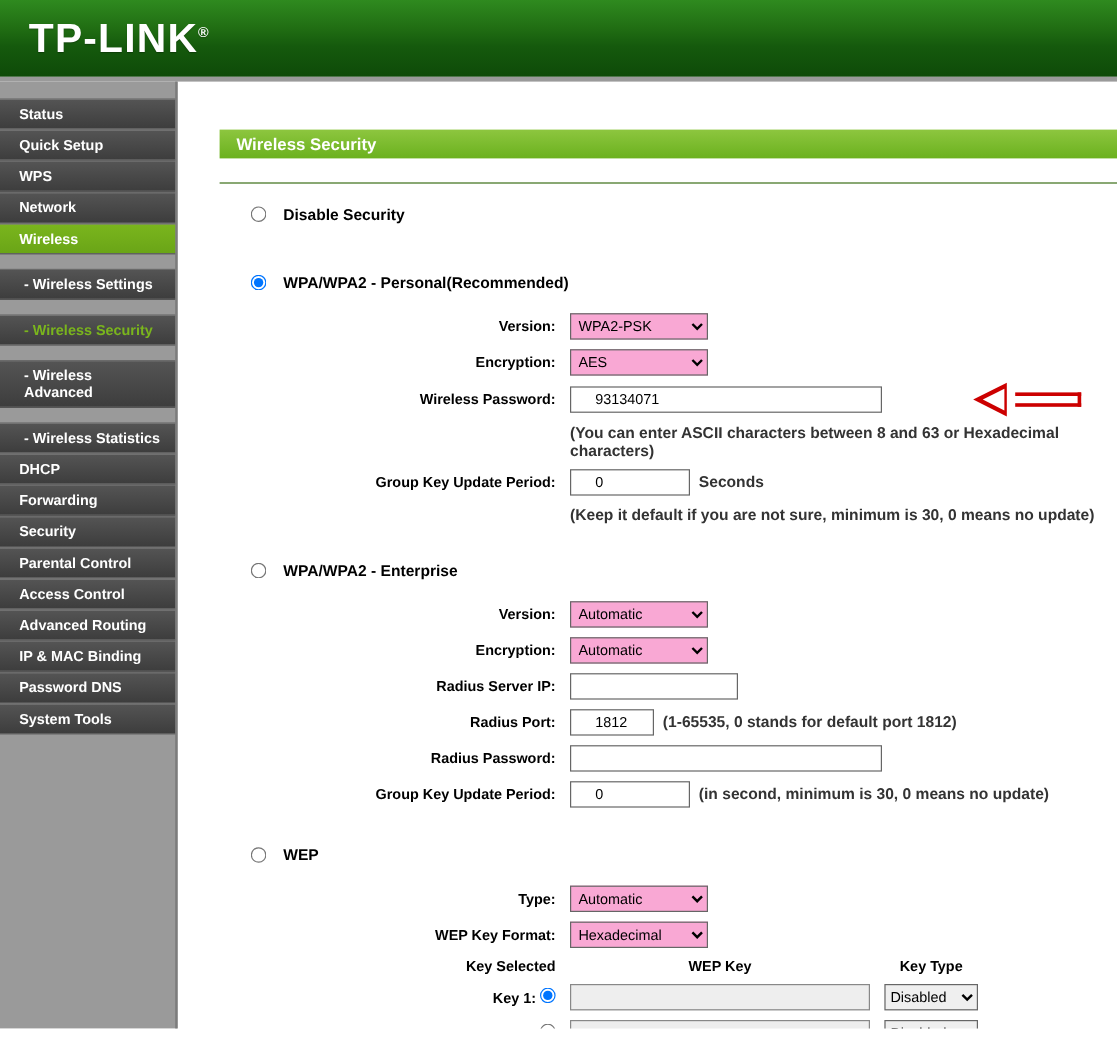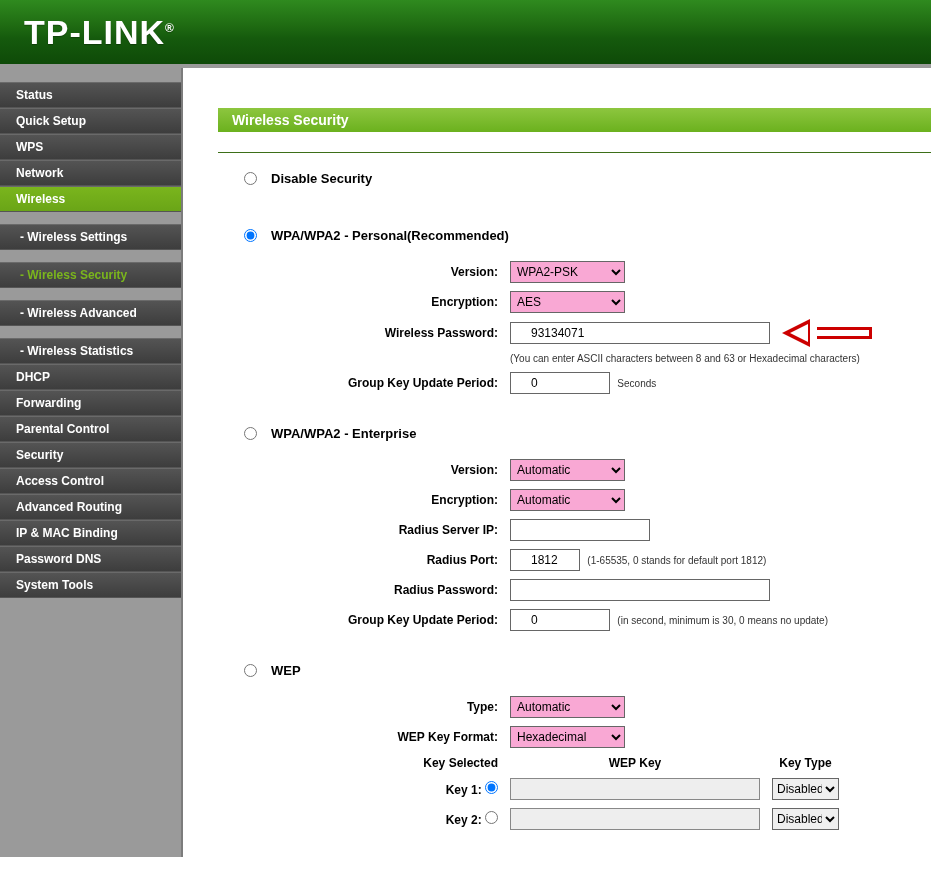--- a/index.html
+++ b/index.html
@@ -20,21 +20,21 @@
     letter-spacing: 1px;
     font-family: Arial, Helvetica, sans-serif;
     text-shadow: 0 1px 1px rgba(0,0,0,.3);
   }
   .logo sup { font-size: 12px; vertical-align: super; }
 
   .body-row { display: flex; height: calc(883px - 94px); }
 
   
   .sidebar {
-    width: 183px;
+    width: 148px;
     background: #9a9a9a;
     border-right: 2px solid #7c7c7c;
     padding-top: 14px;
   }
   .nav-item {
     display: block;
     padding: 5px 10px 5px 16px;
     color: #fff;
     font-weight: bold;
     font-size: 12px;
@@ -77,21 +77,21 @@
   table.fields td { padding: 4px 6px; vertical-align: middle; }
   td.flabel { text-align: right; font-weight: bold; font-size: 12px; width: 220px; padding-right: 8px; }
   td.fctrl { }
 
   select.sel { width: 115px; height: 22px; border: 1px solid #666; font-size: 12px; padding: 1px 2px; background: #f9a8d4; }
   input.txt { height: 22px; border: 1px solid #666; font-size: 12px; padding: 1px 20px; }
   .w260 { width: 260px; }
   .w100 { width: 100px; }
   .w140 { width: 140px; }
   .w70  { width: 70px; }
-  .hint2 { font-size: 10px; color: #333; padding-left:4px;}
+  .hint2 { font-size: 13px; color: #333; padding-left:4px;font-weight:bold;}
 
   .arrow {
     position: relative;
     display: inline-block;
     width: 90px; height: 24px;
     vertical-align: middle;
   }
   .arrow .shaft {
     position: absolute; top: 6px; right: 0;
     width: 55px; height: 12px;
@@ -109,21 +109,21 @@
     position: absolute; top: 3px; left: 8px;
     width: 0; height: 0;
     border-top: 9px solid transparent;
     border-bottom: 9px solid transparent;
     border-right: 18px solid #fff;
   }
 
   
   .wep-head-row td { font-weight: bold; text-align: center; }
   input.wepkey { width: 250px; height: 22px; border:1px solid #888; background:#eee; }
-  select.keytype { width: 67px; height: 22px; border:1px solid #666; font-size:12px; }
+  select.keytype { width: 78px; height: 22px; border:1px solid #666; font-size:12px; }
 
   .section-gap { height: 18px; }
 </style>
 </head>
 <body>
 
 <div class="header">
   <span class="logo"><span>TP-LINK</span><sup>®</sup></span>
 </div>
 
@@ -133,22 +133,22 @@
       <a class="nav-item">Quick Setup</a>
       <a class="nav-item">WPS</a>
       <a class="nav-item">Network</a>
       <a class="nav-item active">Wireless</a>
       <a class="nav-item sub">- Wireless Settings</a>
       <a class="nav-item sub sub-active">- Wireless Security</a>
       <a class="nav-item sub">- Wireless Advanced</a>
       <a class="nav-item sub">- Wireless Statistics</a>
       <a class="nav-item">DHCP</a>
       <a class="nav-item">Forwarding</a>
+      <a class="nav-item">Security</a>
       <a class="nav-item">Parental Control</a>
-      <a class="nav-item">Security</a>
       <a class="nav-item">Access Control</a>
       <a class="nav-item">Advanced Routing</a>
       <a class="nav-item">IP &amp; MAC Binding</a>
       <a class="nav-item">Password DNS</a>
       <a class="nav-item">System Tools</a>
     </div>
 
   <div class="main">
     <div class="page-title-bar">Wireless Security</div>
     <hr class="top-hr">
@@ -188,20 +188,24 @@
           <td colspan="2" class="hint2">(You can enter ASCII characters between 8 and 63 or Hexadecimal characters)</td>
         </tr>
         <tr>
           <td class="flabel">Group Key Update Period:</td>
           <td class="fctrl">
             <input class="txt w100" value="0" style="">
             <span class="hint2">Seconds</span>
           </td>
           <td></td>
         </tr>
+        <tr>
+          <td></td>
+          <td colspan="2" class="hint2">(Keep it default if you are not sure, minimum is 30, 0 means no update)</td>
+        </tr>
       </tbody>
         </table>
 
       <div class="section-gap"></div>
 
       <div class="radio-row">
         <input type="radio" name="secmode" style="">
         <span class="radio-label">WPA/WPA2 - Enterprise</span>
       </div>
       <table class="fields">

